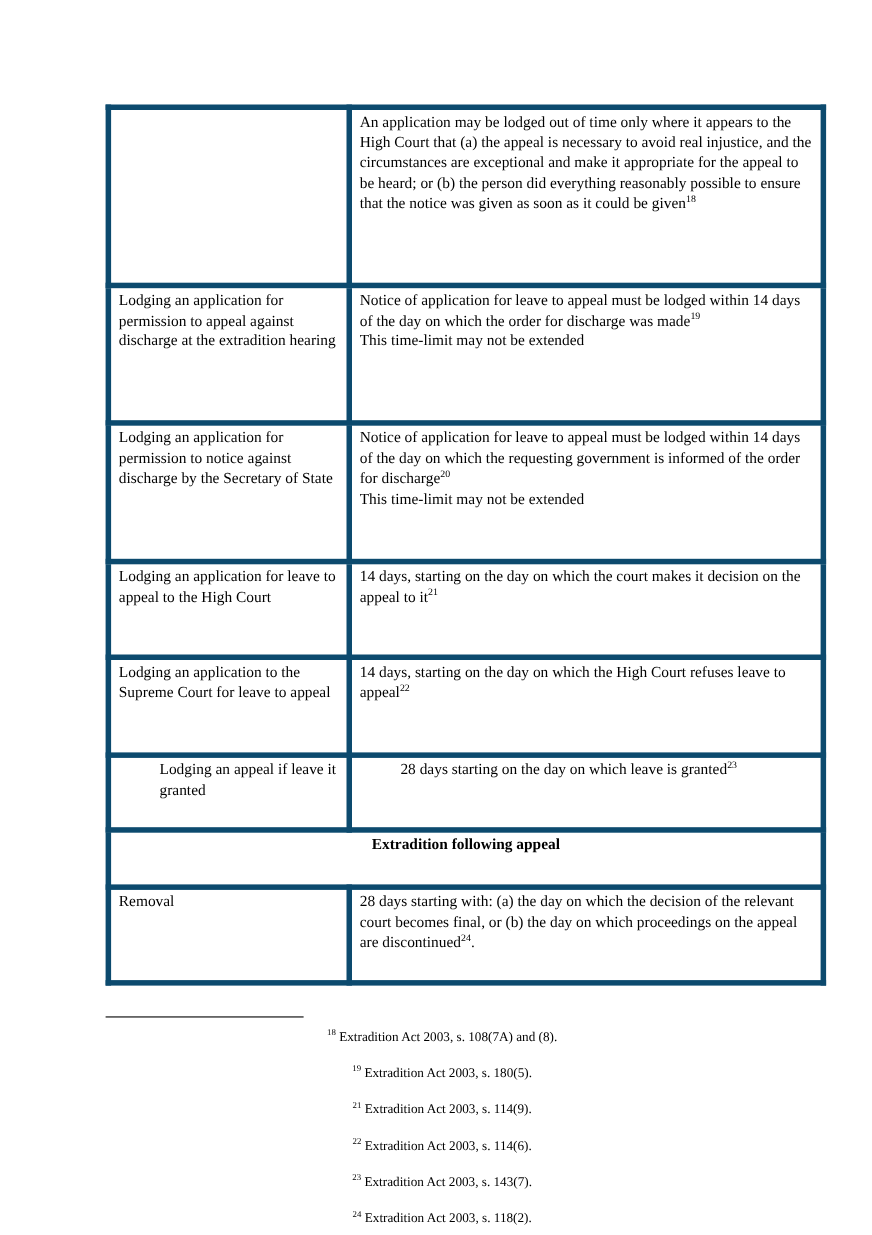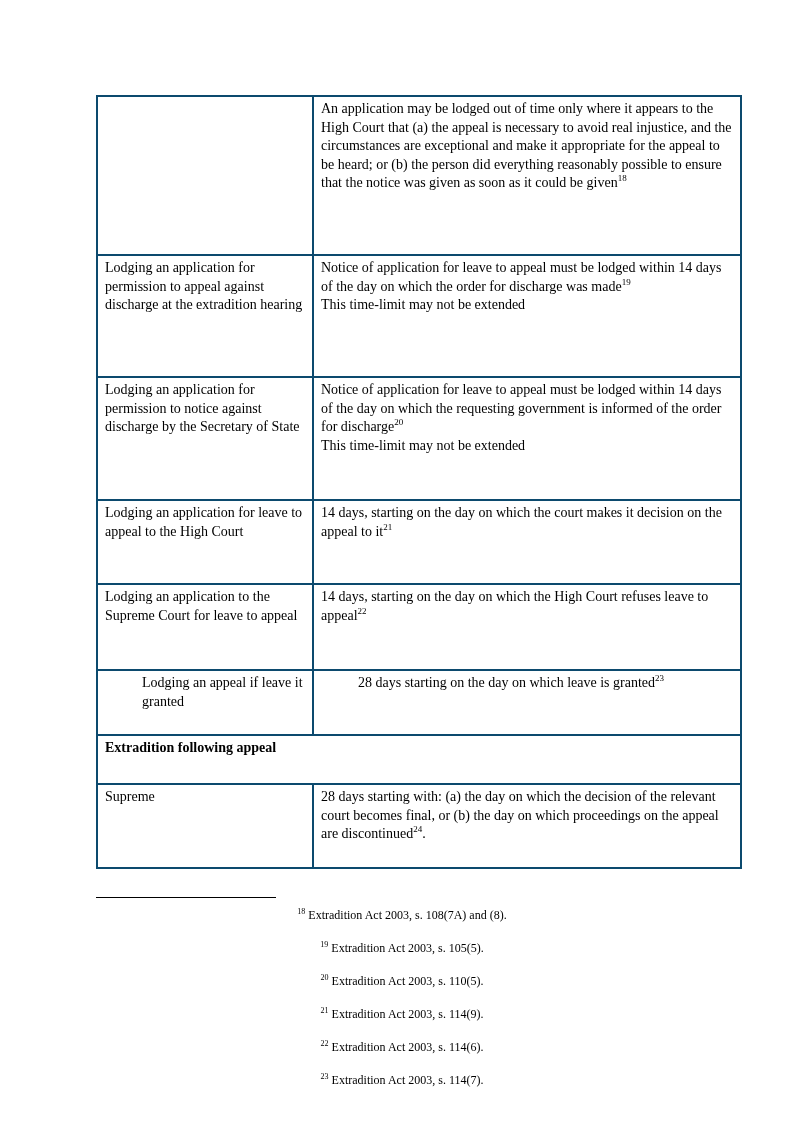--- a/index.html
+++ b/index.html
@@ -16,35 +16,35 @@
     background: #ffffff;
     box-sizing: border-box;
     padding: 95px 85px 0 96px;
   }
   table.limits-table {
     border-collapse: collapse;
     width: 612px;
     table-layout: fixed;
   }
   table.limits-table td {
-    border: 2px solid #0c4a6e;
+    border: 5px solid #0c4a6e;
     vertical-align: top;
     padding: 3px 7px 6px 7px;
     font-size: 14px;
     line-height: 1.33;
   }
   td.col-left  { width: 200px; margin-left: 19px; }
   td.col-right { width: 412px; }
   tr.r0 td { height: 148px; }
   tr.r1 td { height: 111px; }
   tr.r2 td { height: 112px; }
   tr.r3 td { height: 73px; }
   tr.r4 td { height: 75px; }
   tr.r5 td { height: 54px; padding-left: 44px; }
-  tr.r6 td { height: 38px; }
+  tr.r6 td { height: 38px; text-align: center; }
   tr.r7 td { height: 73px; }
   .cell-p {
     margin: 0;
   }
   .cell-p + .cell-p {
   }
   sup.fn-ref {
     font-size: 9px;
     line-height: 0;
     vertical-align: super;
@@ -134,34 +134,34 @@
           <p class="cell-p"><span>28 days starting on the day on which leave is granted</span><sup class="fn-ref">23</sup></p>
         </td>
       </tr>
 
       <tr class="r6">
         <td class="section-header" colspan="2">Extradition following appeal</td>
       </tr>
 
       <tr class="r7">
         <td class="col-left">
-          <p class="cell-p">Supreme</p>
+          <p class="cell-p">Removal</p>
         </td>
         <td class="col-right">
           <p class="cell-p"><span>28 days starting with: (a) the day on which the decision of the relevant court becomes final, or (b) the day on which proceedings on the appeal are discontinued</span><sup class="fn-ref">24</sup><span>.</span></p>
         </td>
       </tr>
 
     </tbody>
   </table>
 
   <div class="footnotes">
     <div class="footnote-rule"></div>
 
     <p class="footnote"><sup class="fn-ref">18</sup><span> Extradition Act 2003, s. 108(7A) and (8).</span></p>
-    <p class="footnote"><sup class="fn-ref">19</sup><span> Extradition Act 2003, s. 105(5).</span></p>
-    <p class="footnote"><sup class="fn-ref">20</sup><span> Extradition Act 2003, s. 110(5).</span></p>
+    <p class="footnote"><sup class="fn-ref">19</sup><span> Extradition Act 2003, s. 180(5).</span></p>
     <p class="footnote"><sup class="fn-ref">21</sup><span> Extradition Act 2003, s. 114(9).</span></p>
     <p class="footnote"><sup class="fn-ref">22</sup><span> Extradition Act 2003, s. 114(6).</span></p>
-    <p class="footnote"><sup class="fn-ref">23</sup><span> Extradition Act 2003, s. 114(7).</span></p>
+    <p class="footnote"><sup class="fn-ref">23</sup><span> Extradition Act 2003, s. 143(7).</span></p>
+    <p class="footnote"><sup class="fn-ref">24</sup><span> Extradition Act 2003, s. 118(2).</span></p>
   </div>
 
 </div>
 
 </body></html>

